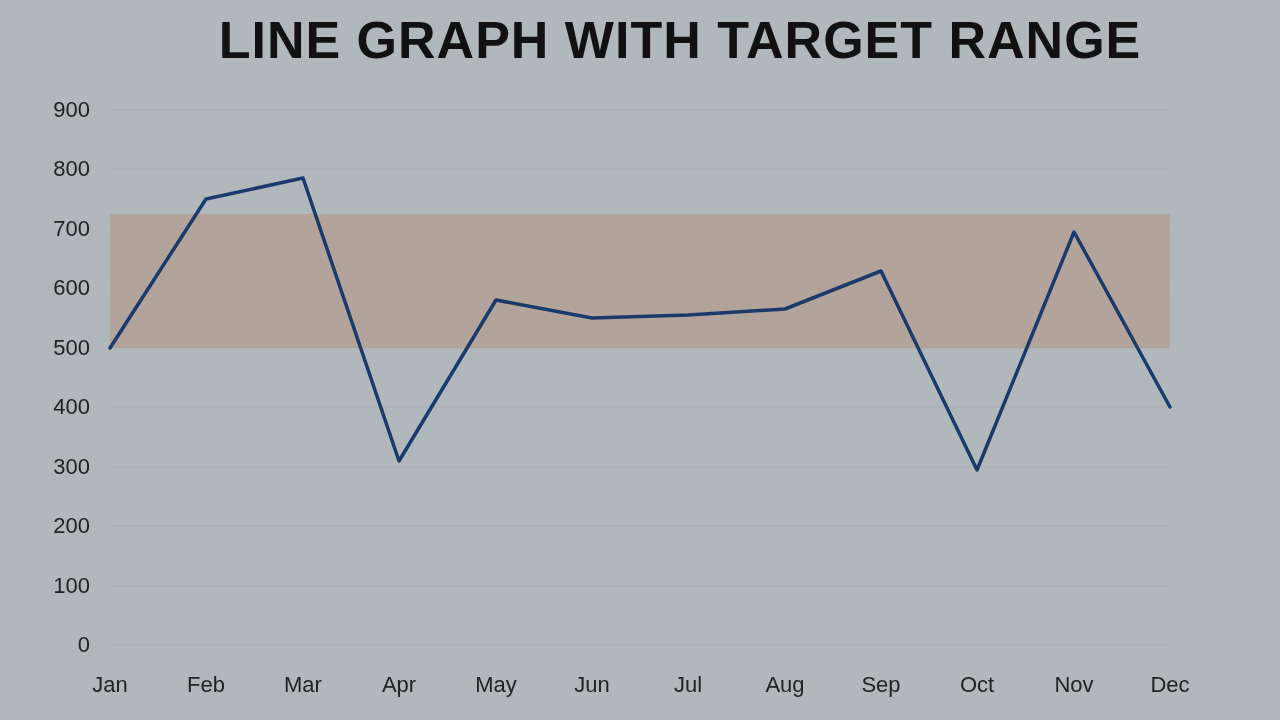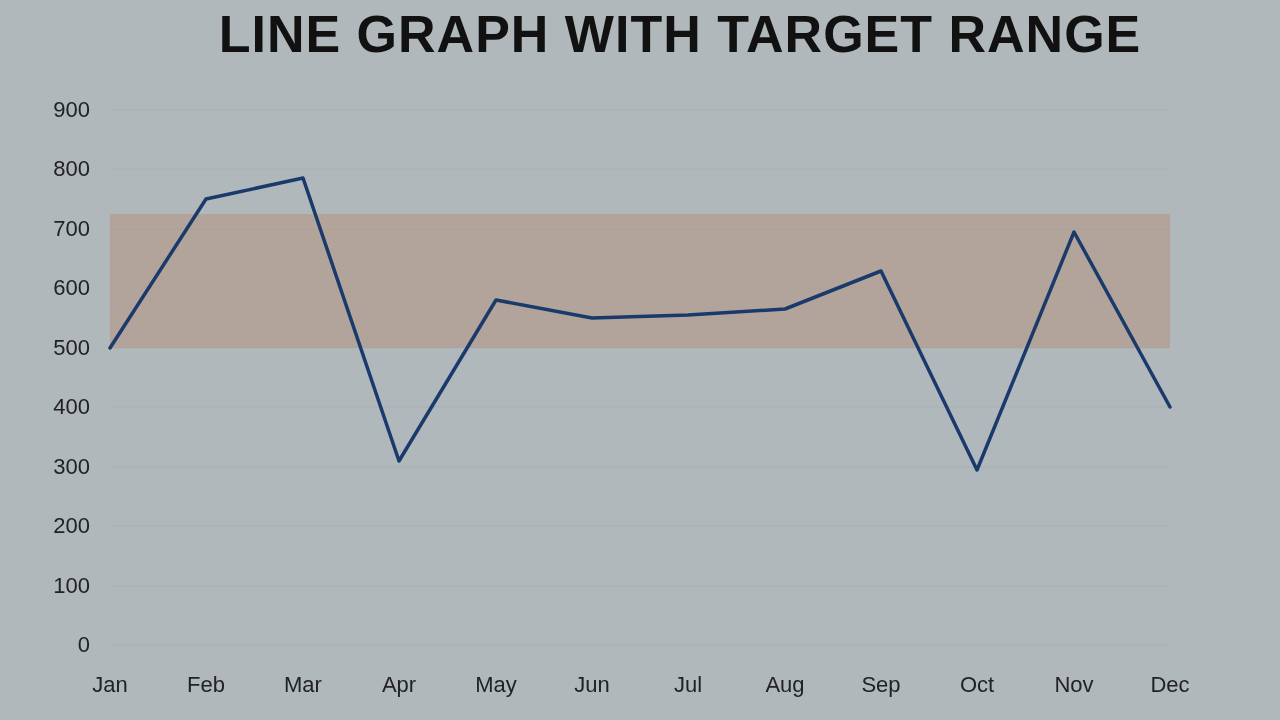--- a/index.html
+++ b/index.html
@@ -11,21 +11,21 @@
       overflow: hidden;
     }
     .chart-container {
       width: 1280px;
       height: 720px;
       background: #b0b8bc;
       position: relative;
     }
     .chart-title {
       position: absolute;
-      top: 4px;
+      top: 10px;
       left: 110px;
       right: 30px;
       text-align: center;
       font-size: 52px;
       font-weight: 900;
       color: #111;
       letter-spacing: 1px;
     }
     svg.chart-svg {
       position: absolute;

